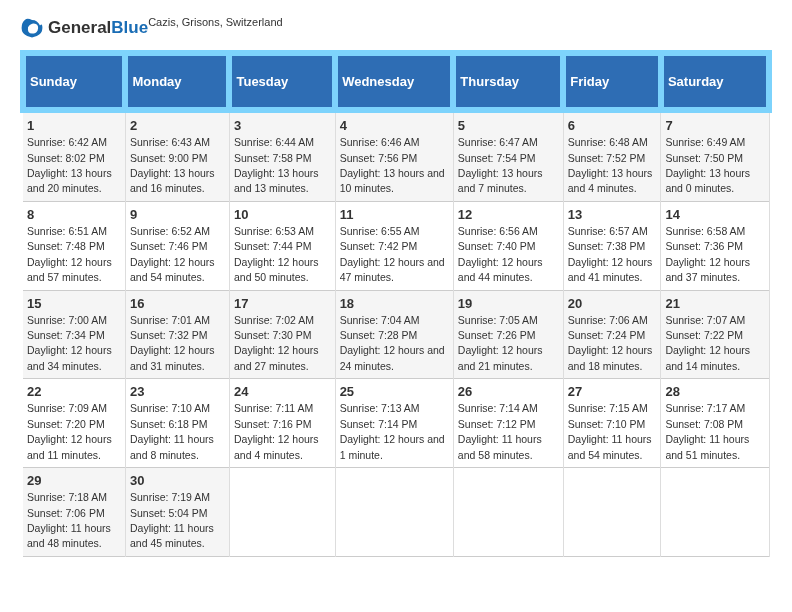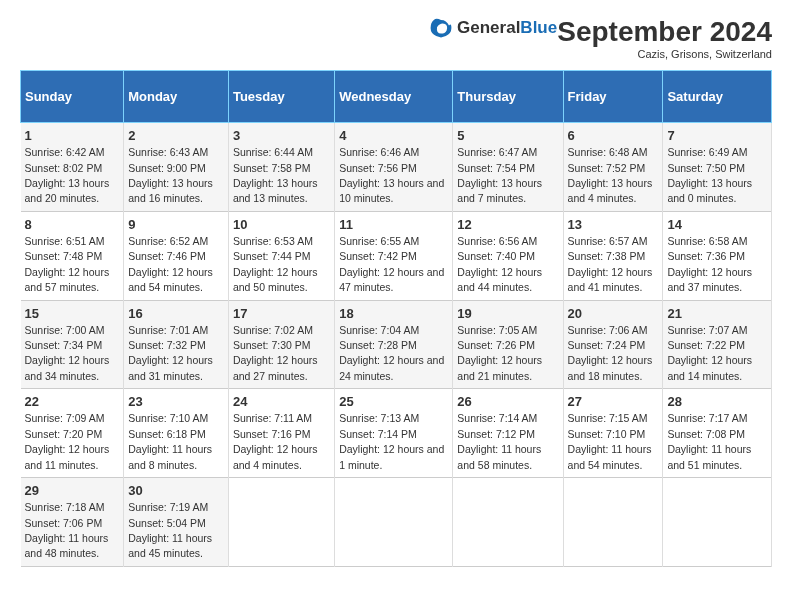--- a/index.html
+++ b/index.html
@@ -10,21 +10,21 @@
       height: 612px;
       overflow: hidden;
     }
     .page {
       width: 792px;
       min-height: 612px;
       padding: 16px 20px 10px 20px;
     }
     .header {
       display: flex;
-      justify-content: flex-end;
+      justify-content: flex-start;
       align-items: flex-start;
       margin-bottom: 10px;
     }
     .logo {
       display: flex;
       align-items: center;
       gap: 4px;
     }
     .logo-icon {
       width: 24px;
@@ -50,21 +50,21 @@
     }
     thead tr {
       background-color: #2e6db4;
       color: #fff;
     }
     thead th {
       padding: 18px 4px;
       text-align: left;
       font-size: 13px;
       font-weight: bold;
-      border: 1px solid #7dd3fc;
+      border: 6px solid #7dd3fc;
     }
     tbody tr {
       border-bottom: 1px solid #ccc;
     }
     tbody tr:nth-child(odd) {
       background-color: #f5f5f5;
     }
     tbody tr:nth-child(even) {
       background-color: #fff;
     }
@@ -98,21 +98,20 @@
         <path d="M15 5 Q22 5 25 12 Q28 8 28 15 Q28 22 21 25 L15 27 L9 25 Q2 22 2 15 Q2 8 6 5 Q9 2 15 5Z" fill="#1a6db5"></path>
         <path d="M10 14 Q14 8 20 10 Q24 12 22 18 Q20 22 15 22 Q9 22 10 14Z" fill="#fff"></path>
       </svg>
       <div>
         <div style="font-size:17px;font-weight:bold;line-height:1.1;">
           <span style="color:#333;">General</span><span style="color:#1a6db5;">Blue</span>
         </div>
       </div>
     </div>
     <div class="title-block">
-      <h1>September 2024</h1>
       <h2>Cazis, Grisons, Switzerland</h2>
     </div>
   </div>
 
   <table>
     <thead>
       <tr>
         <th>Sunday</th>
         <th>Monday</th>
         <th>Tuesday</th>

